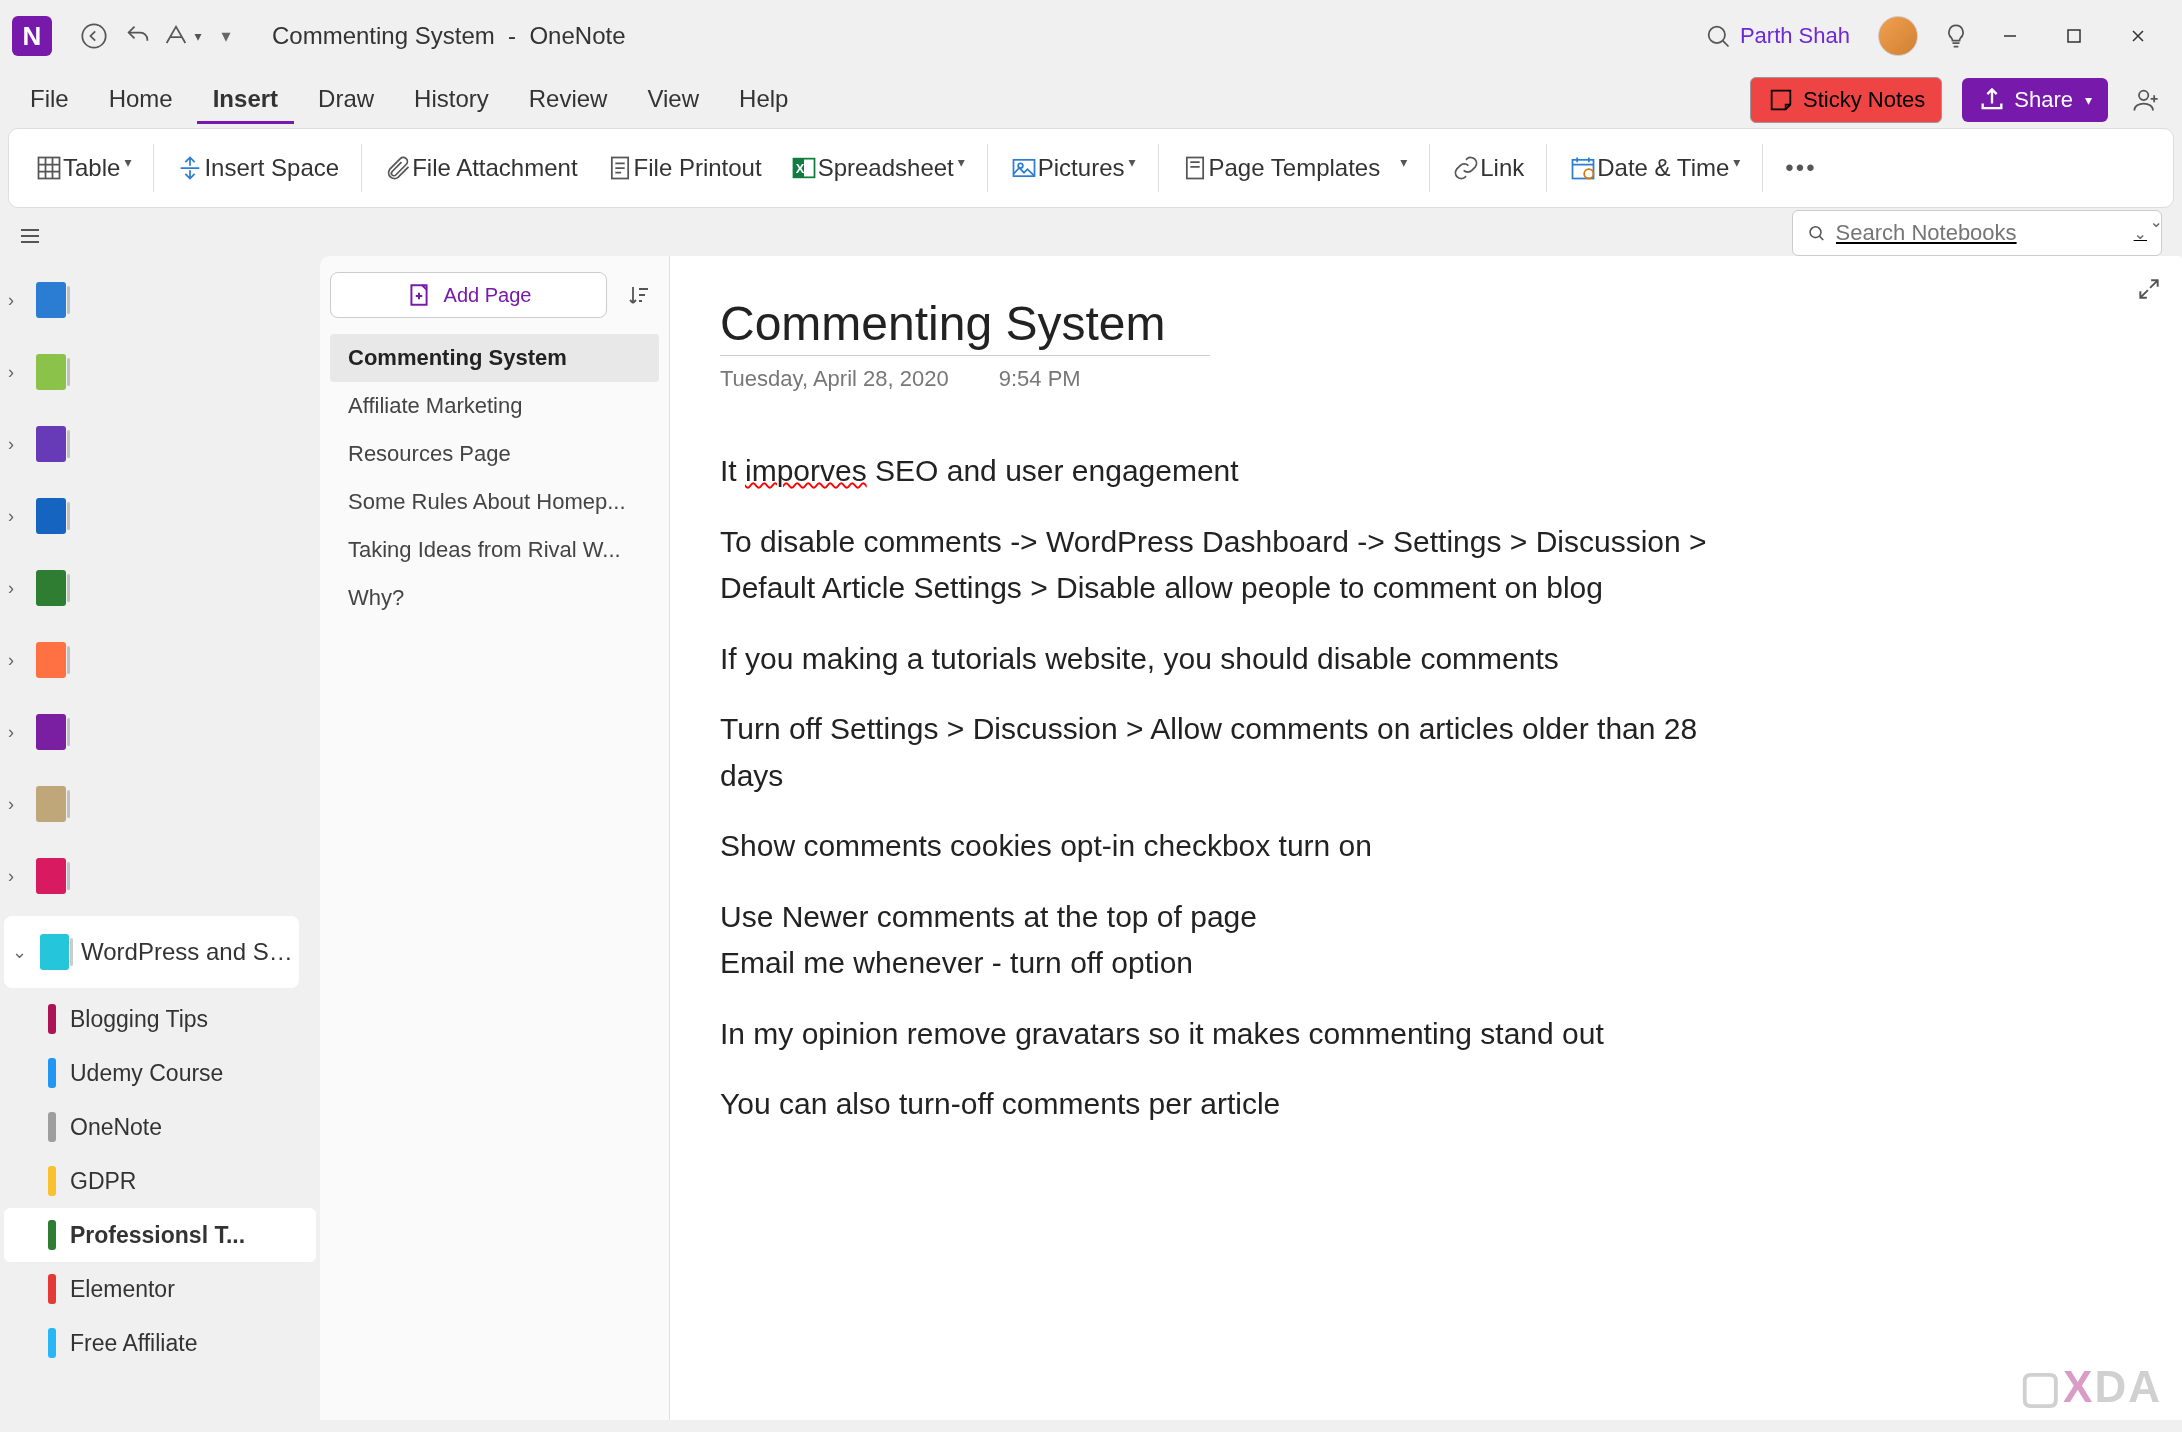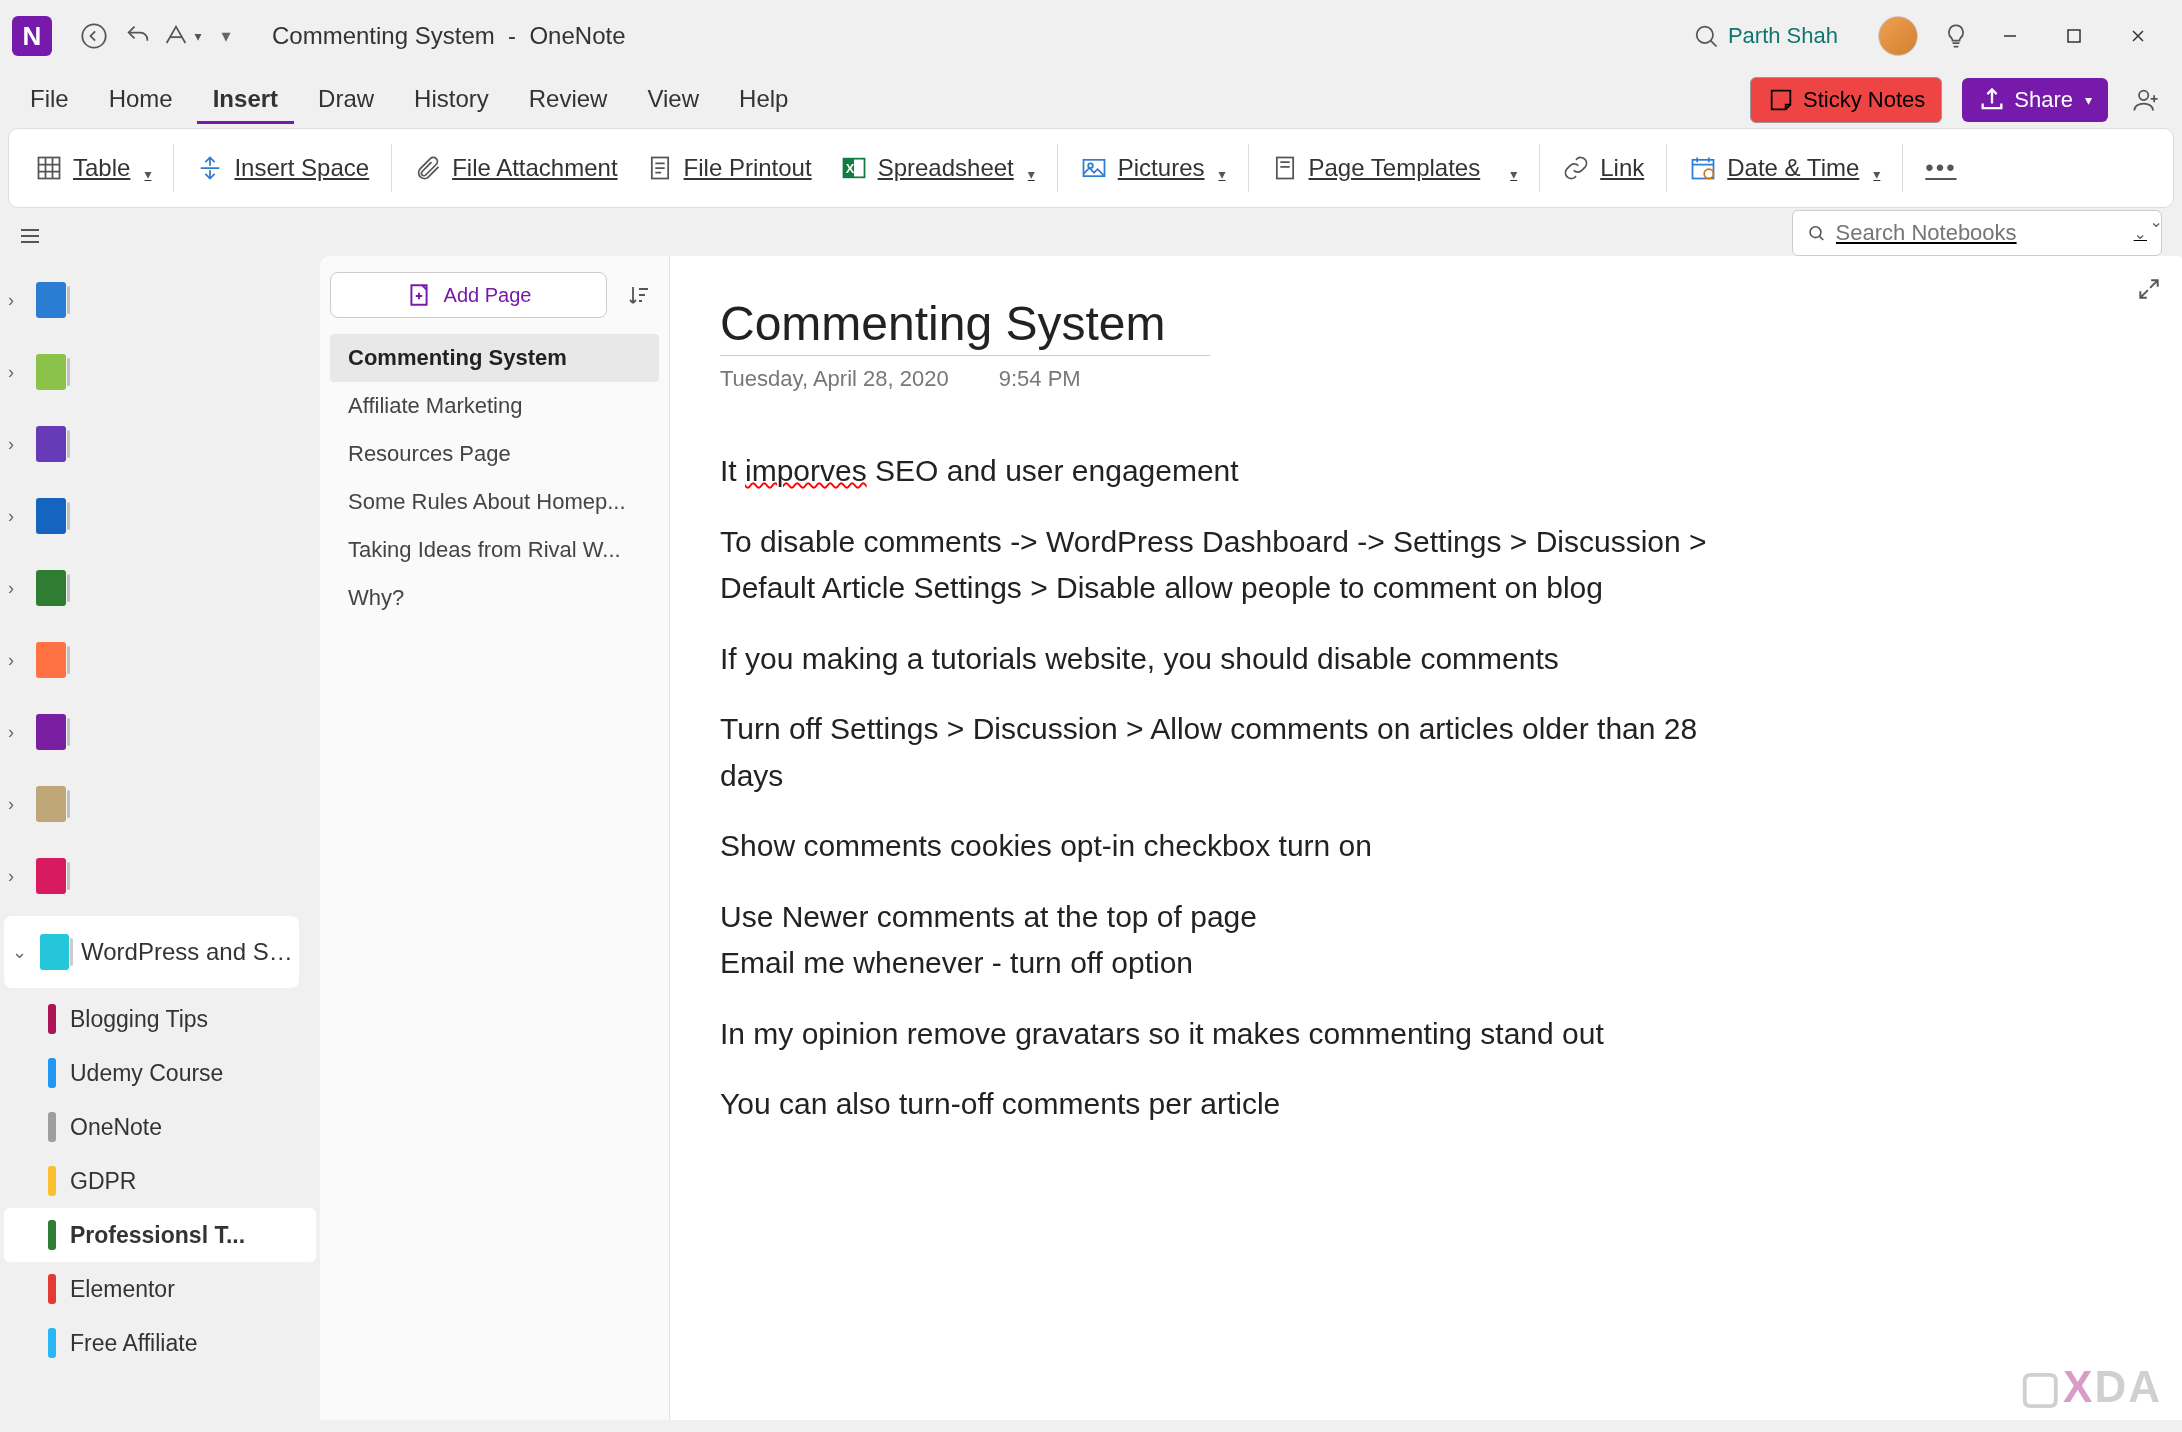--- a/index.html
+++ b/index.html
@@ -5,34 +5,34 @@
 * { margin: 0; padding: 0; box-sizing: border-box; font-family: "Segoe UI", sans-serif; }
 body { background: #f0f0f0; width: 2182px; height: 1432px; overflow: hidden; position: relative; }
 
 
 .titlebar { height: 72px; display: flex; align-items: center; padding: 0 12px; background: #f0f0f0; }
 .app-icon { width: 40px; height: 40px; background: #7719aa; border-radius: 6px; display: flex; align-items: center; justify-content: center; color: #fff; font-weight: bold; font-size: 26px; margin-right: 20px; }
 .tb-btn { width: 44px; height: 44px; display: flex; align-items: center; justify-content: center; color: #555; border-radius: 4px; }
 .tb-title { font-size: 24px; color: #333; margin-left: 24px; }
 .tb-spacer { flex: 1; }
 .avatar { width: 40px; height: 40px; border-radius: 50%; background: linear-gradient(135deg, #f0a050, #d08030); margin: 0 16px; border: 1px solid #ccc; }
-.user-name { font-size: 22px; color: #0f766e; margin-right: 24px; }
+.user-name { font-size: 22px; color: #6d28d9; margin-right: 12px; }
 .win-btn { width: 64px; height: 44px; display: flex; align-items: center; justify-content: center; color: #333; }
 
 
 .menubar { height: 56px; display: flex; align-items: center; padding: 0 14px; gap: 8px; }
 .menu-item { padding: 8px 16px; font-size: 24px; color: #333; border-bottom: 3px solid transparent; }
 .menu-item.active { border-bottom-color: #7719aa; font-weight: 600; }
 .menu-spacer { flex: 1; }
 .sticky-btn { border: 1px solid #999; border-radius: 6px; padding: 8px 16px; font-size: 22px; display: flex; align-items: center; gap: 8px; background: #ef4444; }
 .share-btn { background: #7719aa; color: #fff; border-radius: 6px; padding: 8px 16px; font-size: 22px; display: flex; align-items: center; gap: 8px; margin-left: 12px; }
 
 
 .ribbon-wrap { margin: 0 8px; background: #fff; border: 1px solid #ddd; border-radius: 10px; height: 80px; display: flex; align-items: center; padding: 0 12px; position: relative; }
-.ribbon-item { display: flex; align-items: flex-end; gap: 10px; padding: 8px 14px; font-size: 24px; color: #333; border-radius: 6px; text-decoration: underline; }
+.ribbon-item { display: flex; align-items: flex-start; padding: 8px 14px; font-size: 24px; color: #333; border-radius: 6px; }
 .ribbon-sep { width: 1px; height: 48px; background: #ddd; margin: 0 8px; }
 .ribbon-collapse { position: absolute; right: 10px; bottom: -24px; color: #666; }
 
 
 .secbar { height: 48px; display: flex; align-items: flex-end; padding: 0 10px; text-decoration: underline; }
 .hamburger { width: 40px; height: 40px; display: flex; align-items: center; justify-content: center; }
 .sec-spacer { flex: 1; }
 .search-box { width: 370px; height: 46px; background: #fff; border: 1px solid #ccc; border-radius: 6px; display: flex; align-items: center; padding: 0 14px; gap: 10px; margin-right: 10px; }
 .search-box input { border: none; outline: none; font-size: 22px; flex: 1; background: transparent; }
 

